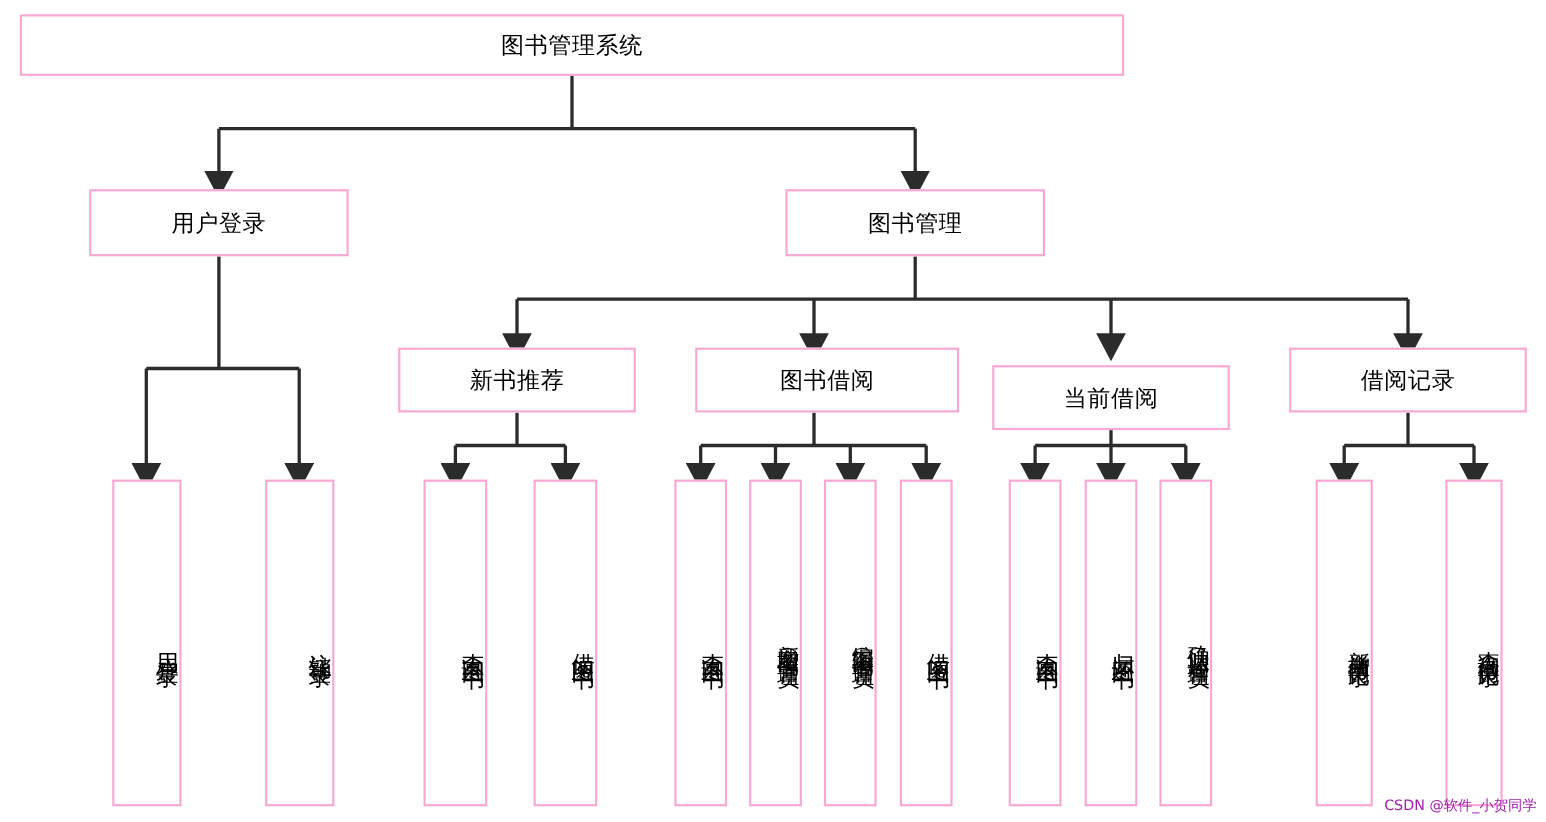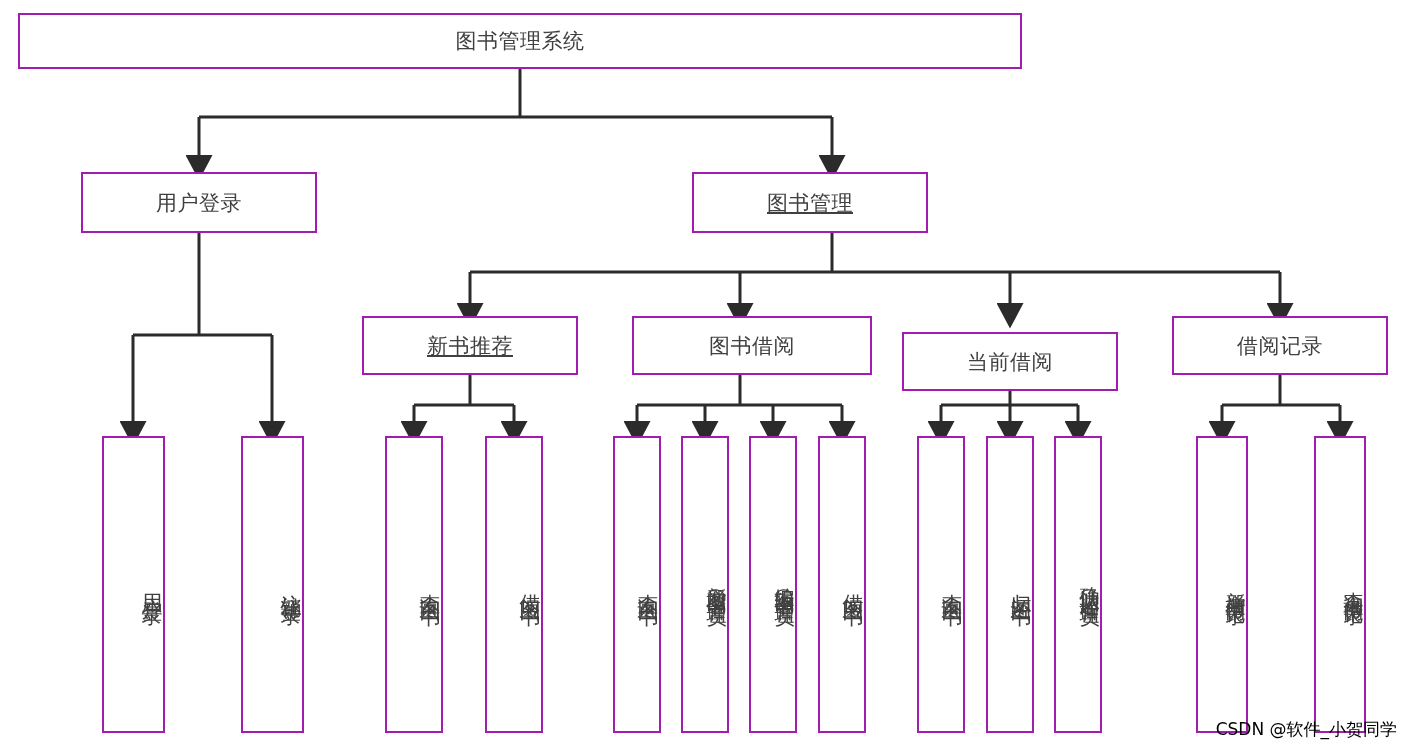--- a/index.html
+++ b/index.html
@@ -23,25 +23,25 @@
     left: 0;
     top: 0;
     width: 1405px;
     height: 747px;
     pointer-events: none;
   }
   .node {
     position: absolute;
     box-sizing: border-box;
     background: #ffffff;
-    border: 2px solid #a21caf;
+    border: 2px solid #f9a8d4;
     display: flex;
     align-items: center;
     justify-content: center;
-    color: #404040;
+    color: #000000;
     z-index: 2;
   }
   .node-h {
     font-size: 21px;
     letter-spacing: 0.5px;
     white-space: nowrap;
   }
   .node-v {
     writing-mode: vertical-rl;
     text-orientation: upright;
@@ -56,22 +56,22 @@
     overflow: hidden;
   }
   .node-v.leaf-long {
     letter-spacing: 3px;
     font-size: 20px;
   }
   .watermark {
     position: absolute;
     right: 8px;
     bottom: 6px;
-    font-size: 17px;
-    color: #000000;
+    font-size: 13px;
+    color: #a21caf;
     white-space: nowrap;
     z-index: 5;
     font-family: "DejaVu Sans", "Liberation Sans", sans-serif;
   }
 </style>
 </head>
 <body>
 
 <div id="diagram-root">
 
@@ -122,23 +122,23 @@
       <path d="M 1280,375 L 1280,405"></path>
       <path d="M 1222,405 L 1340,405"></path>
       <path d="M 1222,405 L 1222,424" marker-end="url(#arrowhead)"></path>
       <path d="M 1340,405 L 1340,424" marker-end="url(#arrowhead)"></path>
     </g>
   </svg>
 
   <div class="node node-h" style="left:18px; top:13px; width:1004px; height:56px;">图书管理系统</div>
 
   <div class="node node-h" style="left:81px; top:172px; width:236px; height:61px;">用户登录</div>
-  <div class="node node-h" style="left:692px; top:172px; width:236px; height:61px;text-decoration:underline;">图书管理</div>
+  <div class="node node-h" style="left:714px; top:172px; width:236px; height:61px;">图书管理</div>
 
-  <div class="node node-h" style="left:362px; top:316px; width:216px; height:59px;text-decoration:underline;">新书推荐</div>
+  <div class="node node-h" style="left:362px; top:316px; width:216px; height:59px;">新书推荐</div>
   <div class="node node-h" style="left:632px; top:316px; width:240px; height:59px;">图书借阅</div>
   <div class="node node-h" style="left:902px; top:332px; width:216px; height:59px;">当前借阅</div>
   <div class="node node-h" style="left:1172px; top:316px; width:216px; height:59px;">借阅记录</div>
 
   <div class="node node-v" style="left:102px; top:436px; width:63px; height:297px;">用户登录</div>
   <div class="node node-v" style="left:241px; top:436px; width:63px; height:297px;">注销登录</div>
 
   <div class="node node-v" style="left:385px; top:436px; width:58px; height:297px;">查询图书</div>
   <div class="node node-v" style="left:485px; top:436px; width:58px; height:297px;">借阅图书</div>
 

